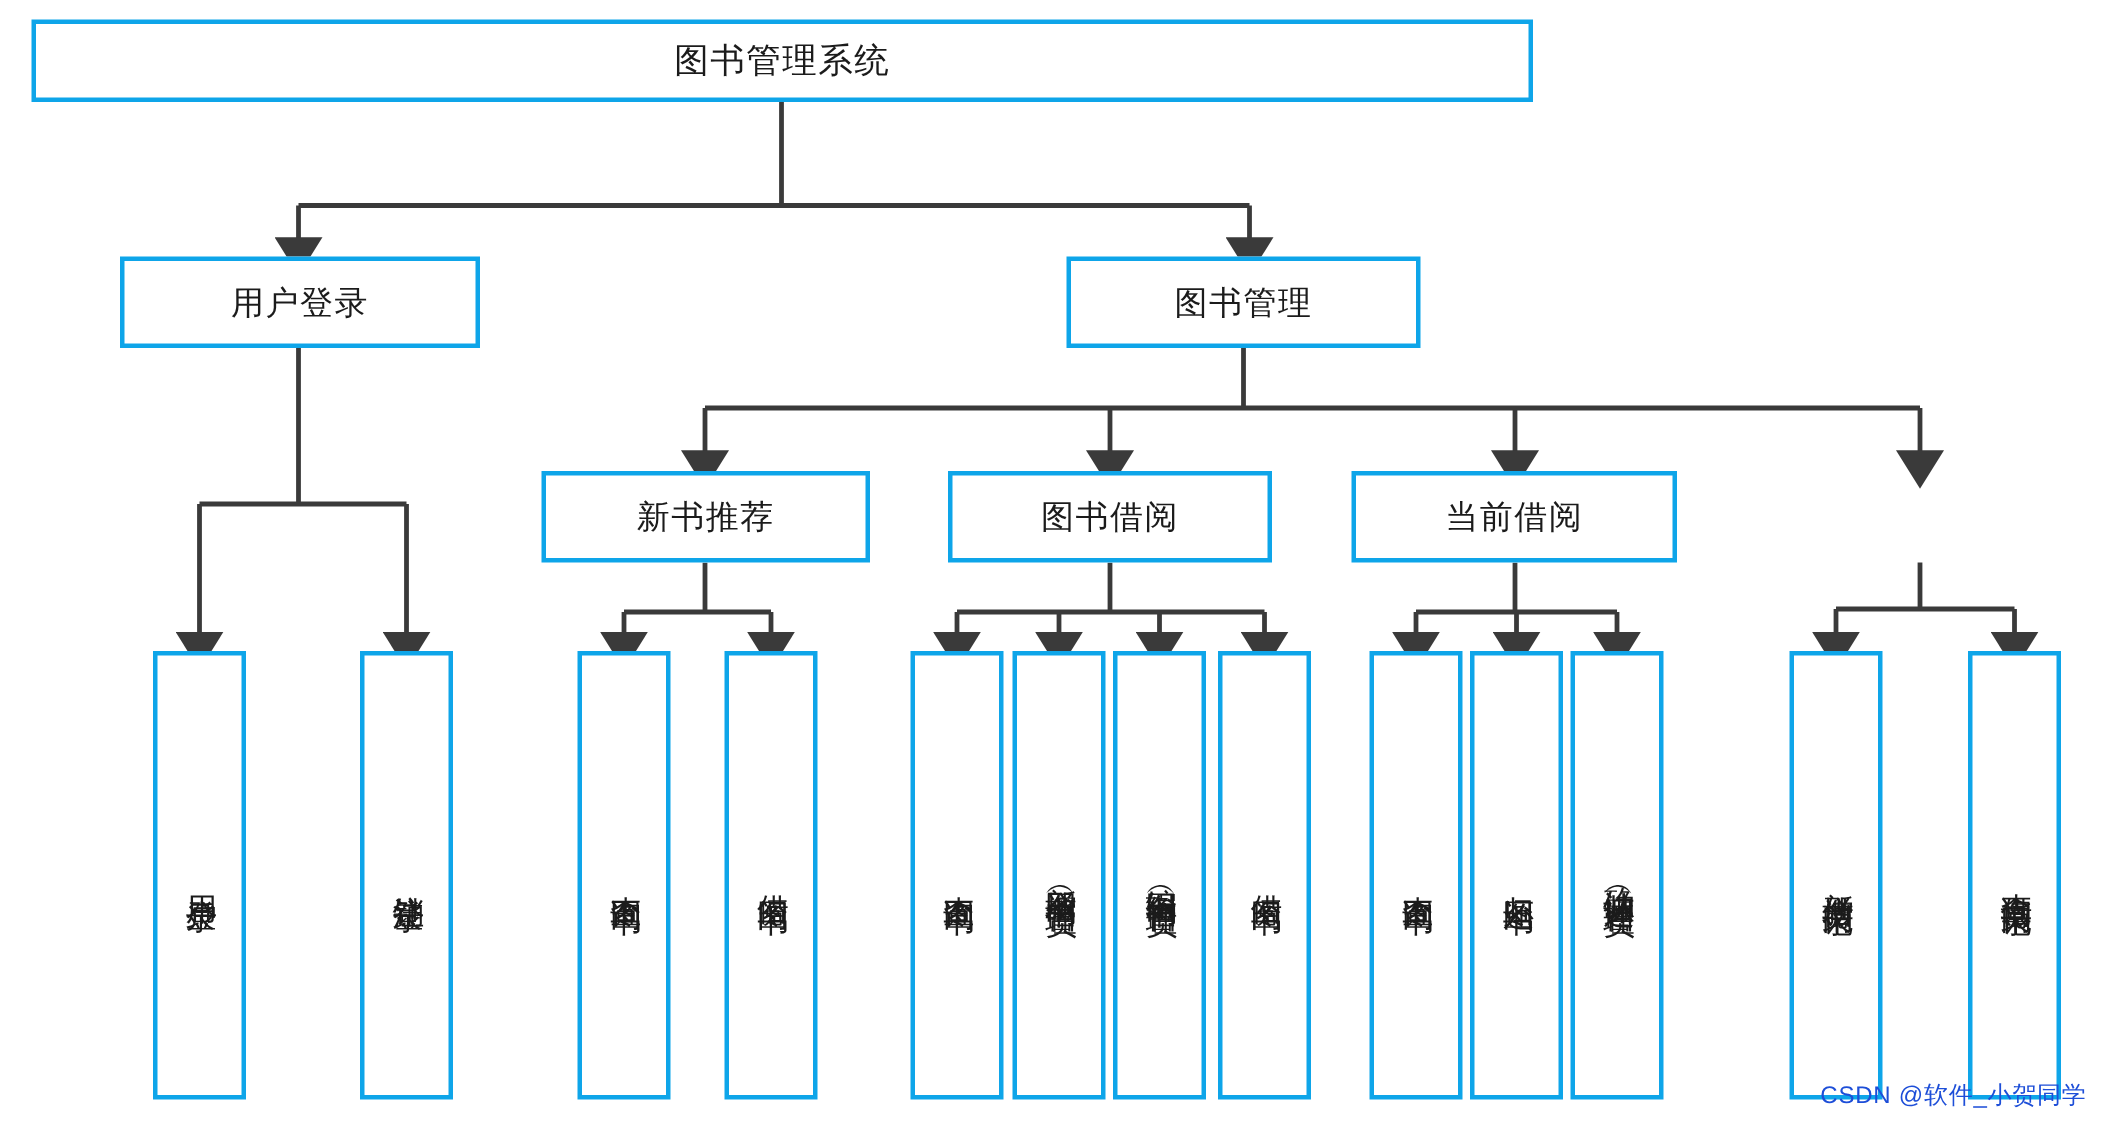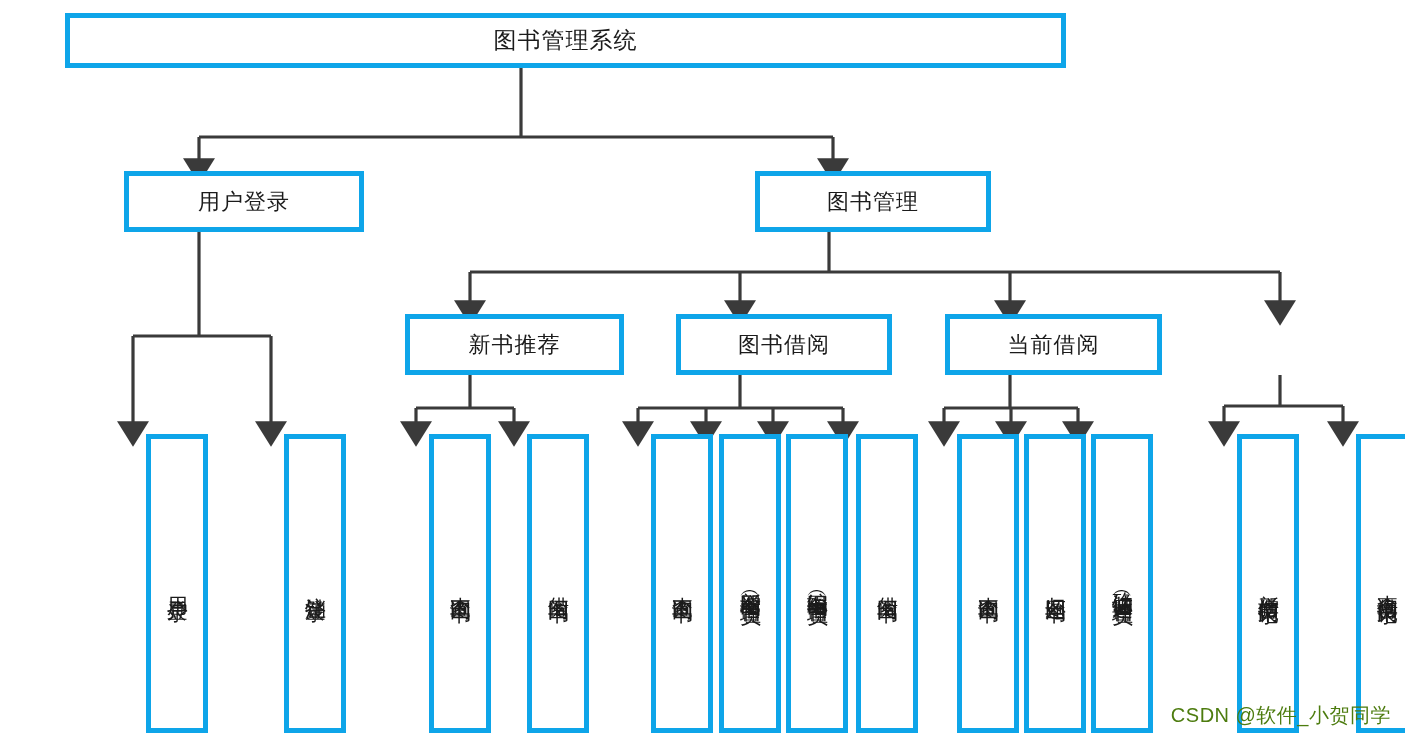--- a/index.html
+++ b/index.html
@@ -1,30 +1,30 @@
 <!DOCTYPE html>
 <html><head>
 <meta charset="utf-8">
 <style>
   html,body{margin:0;padding:0;background:#ffffff;}
   body{width:1405px;height:747px;overflow:hidden;
        font-family:"Liberation Sans","DejaVu Sans",sans-serif;}
   #stage{position:relative;width:1405px;height:747px;background:#fff;}
   svg#wires{position:absolute;left:0;top:0;width:1405px;height:747px;overflow:visible;}
   .node{position:absolute;box-sizing:border-box;background:#ffffff;
-        border:5px solid #0ea5e9;display:flex;align-items:center;
-        justify-content:center;color:#1b1b1b;margin-left:44px;}
+        border:3px solid #0ea5e9;display:flex;align-items:center;
+        justify-content:center;color:#1b1b1b;}
   .node.h{font-size:22px;letter-spacing:1px;}
   .node.v{font-size:21px;writing-mode:vertical-rl;text-orientation:upright;
           line-height:1.18;letter-spacing:2px;padding:6px 0;align-items:center;
           justify-content:center;}
   .node.v span{display:block;white-space:nowrap;}
   .node.root{font-size:23px;}
-  #watermark{position:absolute;right:14px;bottom:18px;color:#4d7c0f;
-             font-size:20px;letter-spacing:.5px;white-space:nowrap;}
+  #watermark{position:absolute;right:14px;bottom:6px;color:#1d4ed8;
+             font-size:16px;letter-spacing:.5px;white-space:nowrap;}
 </style>
 </head>
 <body>
 
 <div id="stage">
 
   <svg id="wires" viewBox="0 0 1405 747" xmlns="http://www.w3.org/2000/svg">
     <defs>
       <marker id="arw" markerWidth="9" markerHeight="10" refX="1.2" refY="5" orient="auto" markerUnits="strokeWidth">
         <path d="M0,0 L0,10 L8,5 z" fill="#3a3a3a"></path>

